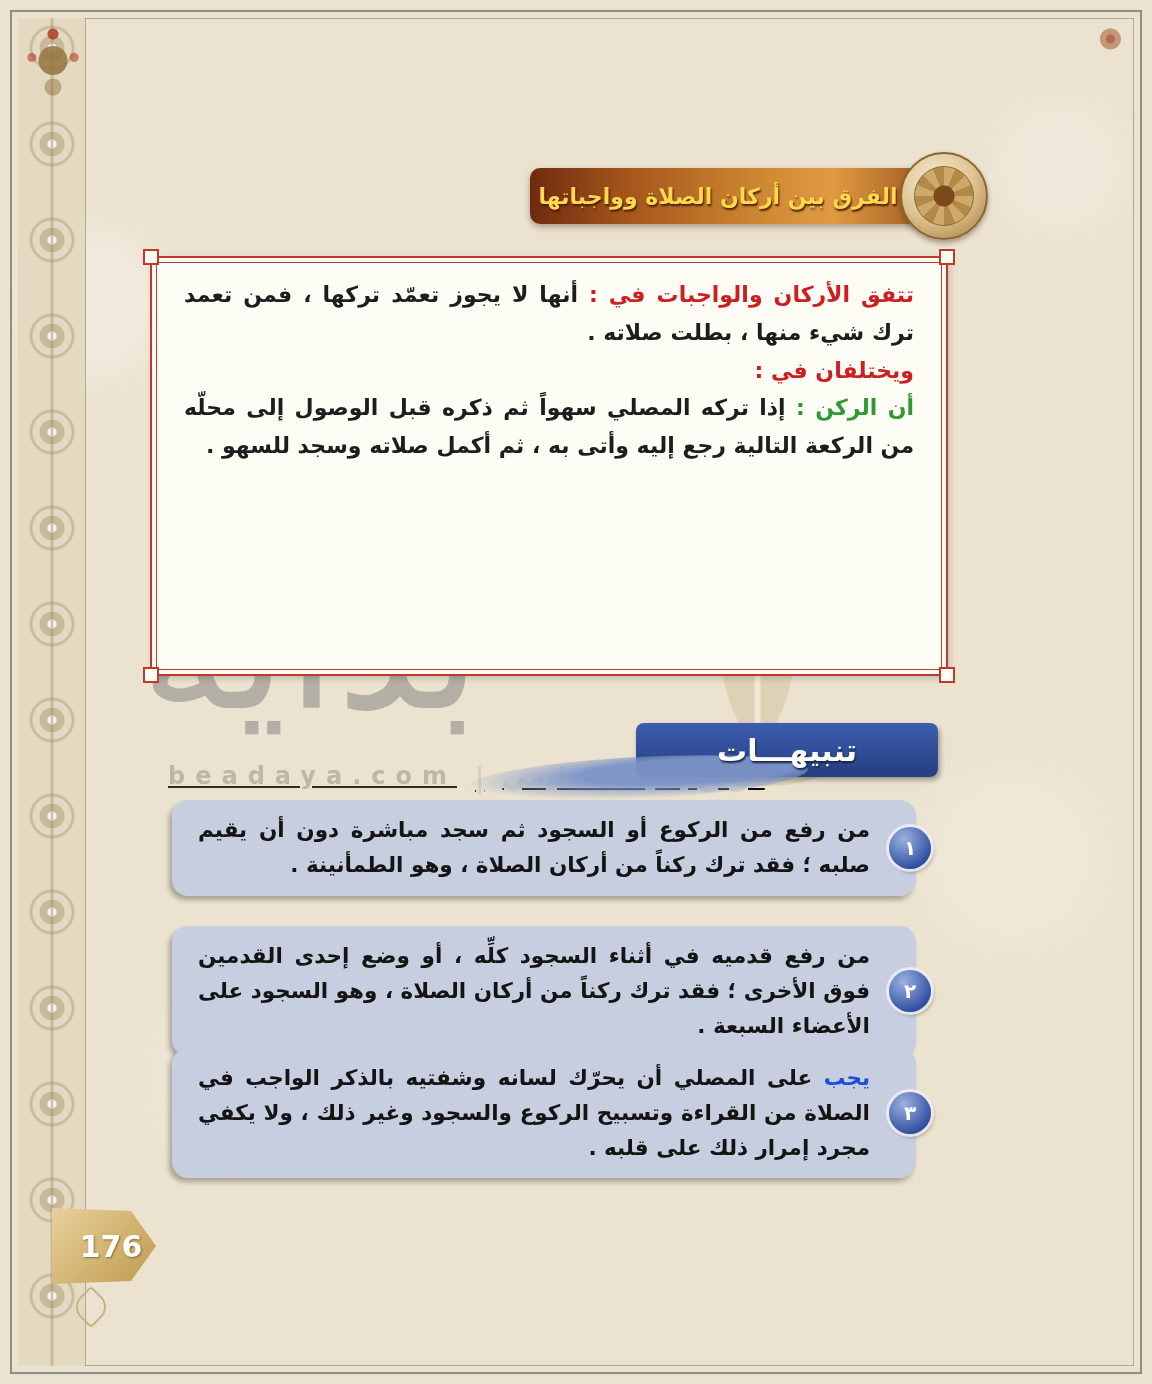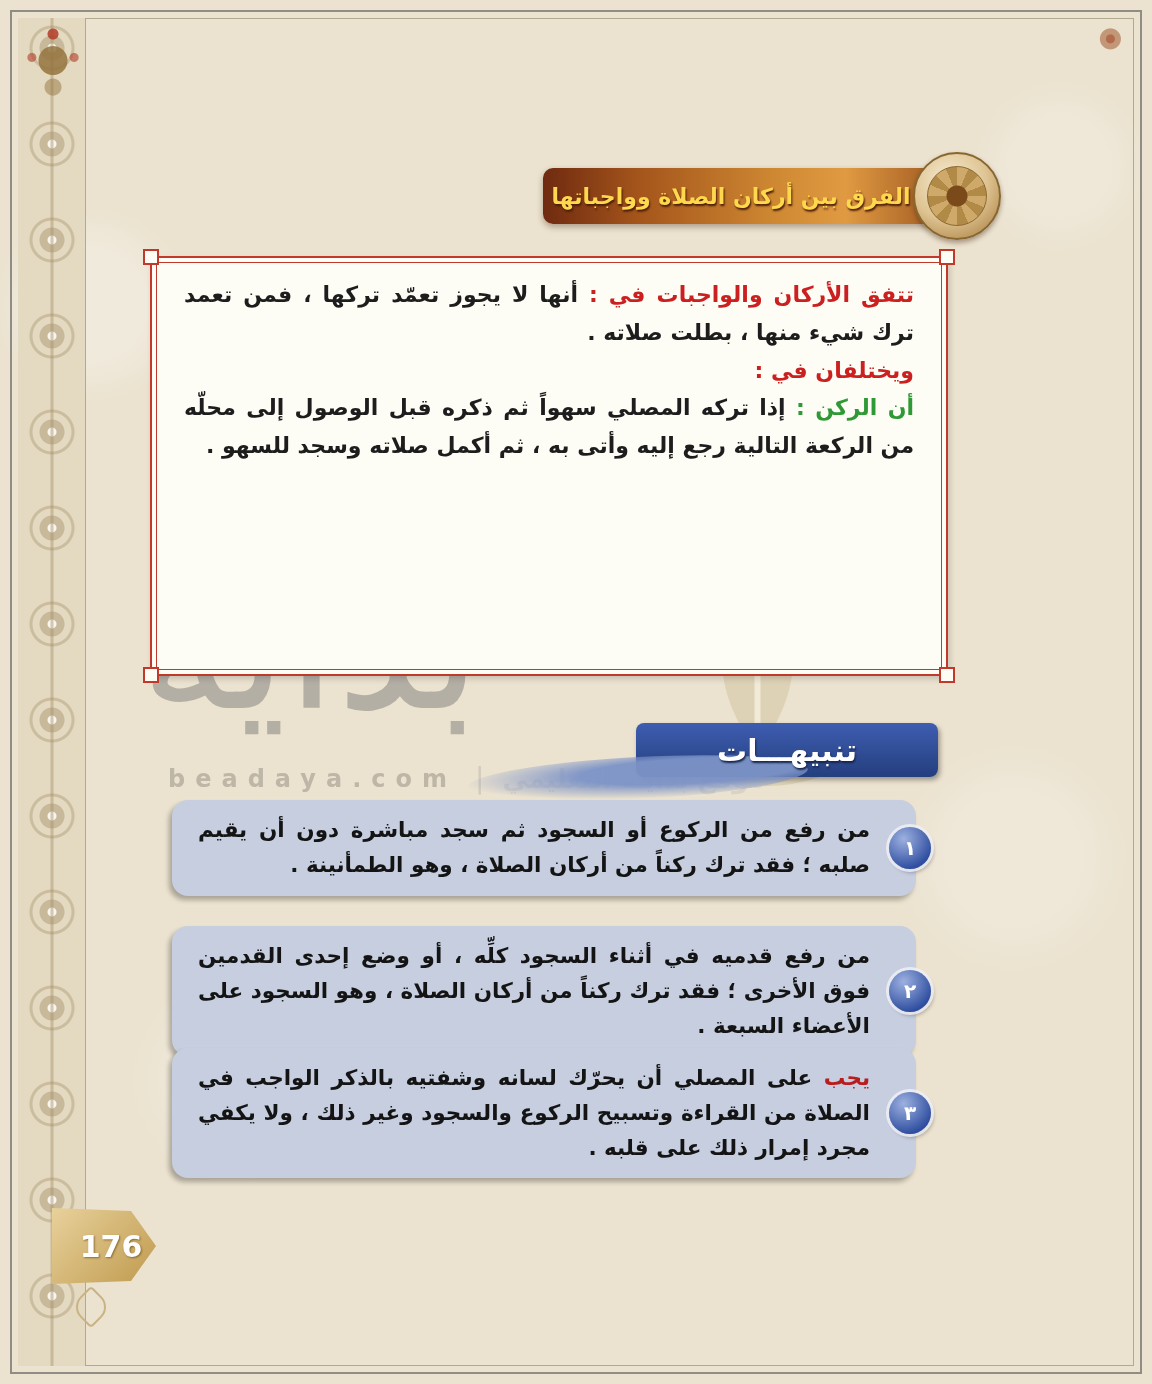--- a/index.html
+++ b/index.html
@@ -52,21 +52,21 @@
       radial-gradient(circle at 60% 35%, rgba(160,90,50,.55) 10px, transparent 11px),
       radial-gradient(circle at 60% 35%, rgba(178,60,40,.6) 4px, transparent 5px);
   }
 
   
   .title-banner {
     position: absolute; left: 530px; top: 168px; width: 432px; height: 56px; z-index: 4;
     border-radius: 10px;
     background: linear-gradient(90deg, #6f2a10 0%, #a4551b 22%, #d08a33 55%, #e09a42 70%, #8a4316 100%);
     box-shadow: 0 3px 6px rgba(60,30,10,.35);
-    display: flex; align-items: center; justify-content: center; margin-left: 13px;
+    display: flex; align-items: center; justify-content: center;
   }
   .title-banner .title-text {
     color: #ffd84d; font-weight: bold; font-size: 22px; white-space: nowrap;
     padding-right: 64px; padding-left: 8px;
     text-shadow: 1px 2px 2px #4a1d06;
     direction: rtl;
   }
   .medallion {
     position: absolute; right: -26px; top: -16px; width: 88px; height: 88px; border-radius: 50%;
     background: radial-gradient(circle at 40% 32%, #f6ecd2, #dfc493 50%, #a97e3f 95%);
@@ -106,21 +106,21 @@
 
   
   .watermark-logo {
     position: absolute; left: 140px; top: 556px; z-index: 2; direction: rtl;
     font-size: 180px; font-weight: normal; color: #737373; opacity: .45; letter-spacing: 6px;
     pointer-events: none; line-height: 1;
   }
   .watermark-pen { position: absolute; left: 650px; top: 568px; width: 215px; height: 230px; z-index: 2; opacity: .8; pointer-events: none; }
   .watermark-row {
     position: absolute; left: 168px; top: 762px; z-index: 2; pointer-events: none;
-    display: flex; align-items: center; gap: 18px; direction: ltr;
+    display: flex; gap: 18px; direction: ltr; text-decoration: underline;
   }
   .wm-site { letter-spacing: 10px; color: #b3ac9e; font-size: 24px; font-weight: bold; opacity: .8; }
   .wm-sep  { color: #cfc8bb; font-size: 28px; opacity: .85; }
   .wm-tagline { color: #d9d3c5; font-size: 26px; font-weight: bold; direction: rtl; opacity: .95; }
 
   
   .notes-banner {
     position: absolute; left: 636px; top: 712px; width: 302px; height: 54px; z-index: 5;
     background: linear-gradient(#3e5db0, #243f7e);
     border-radius: 8px;
@@ -147,21 +147,21 @@
     box-shadow: -3px 4px 5px rgba(0,0,0,.28);
     padding: 13px 46px 13px 26px;
     direction: rtl;
   }
   .note-1 { top: 800px;  min-height: 92px; }
   .note-2 { top: 926px;  min-height: 100px; }
   .note-3 { top: 1048px; min-height: 98px; }
   .note-text {
     font-size: 21.5px; font-weight: bold; color: #141414; line-height: 1.62; text-align: justify;
   }
-  .note-lead { color: #b91c1c; }
+  .note-lead { color: #1d4ed8; }
   .num-circle {
     position: absolute; right: -15px; top: 50%; transform: translateY(-50%);
     width: 42px; height: 42px; border-radius: 50%;
     background: radial-gradient(circle at 35% 28%, #9db1e0, #2e4d9f 75%);
     color: #ffffff; font-size: 20px; font-weight: bold;
     display: flex; align-items: center; justify-content: center;
     box-shadow: 0 0 0 3px rgba(240,240,246,.85), 2px 3px 4px rgba(0,0,0,.35);
   }
 
   

